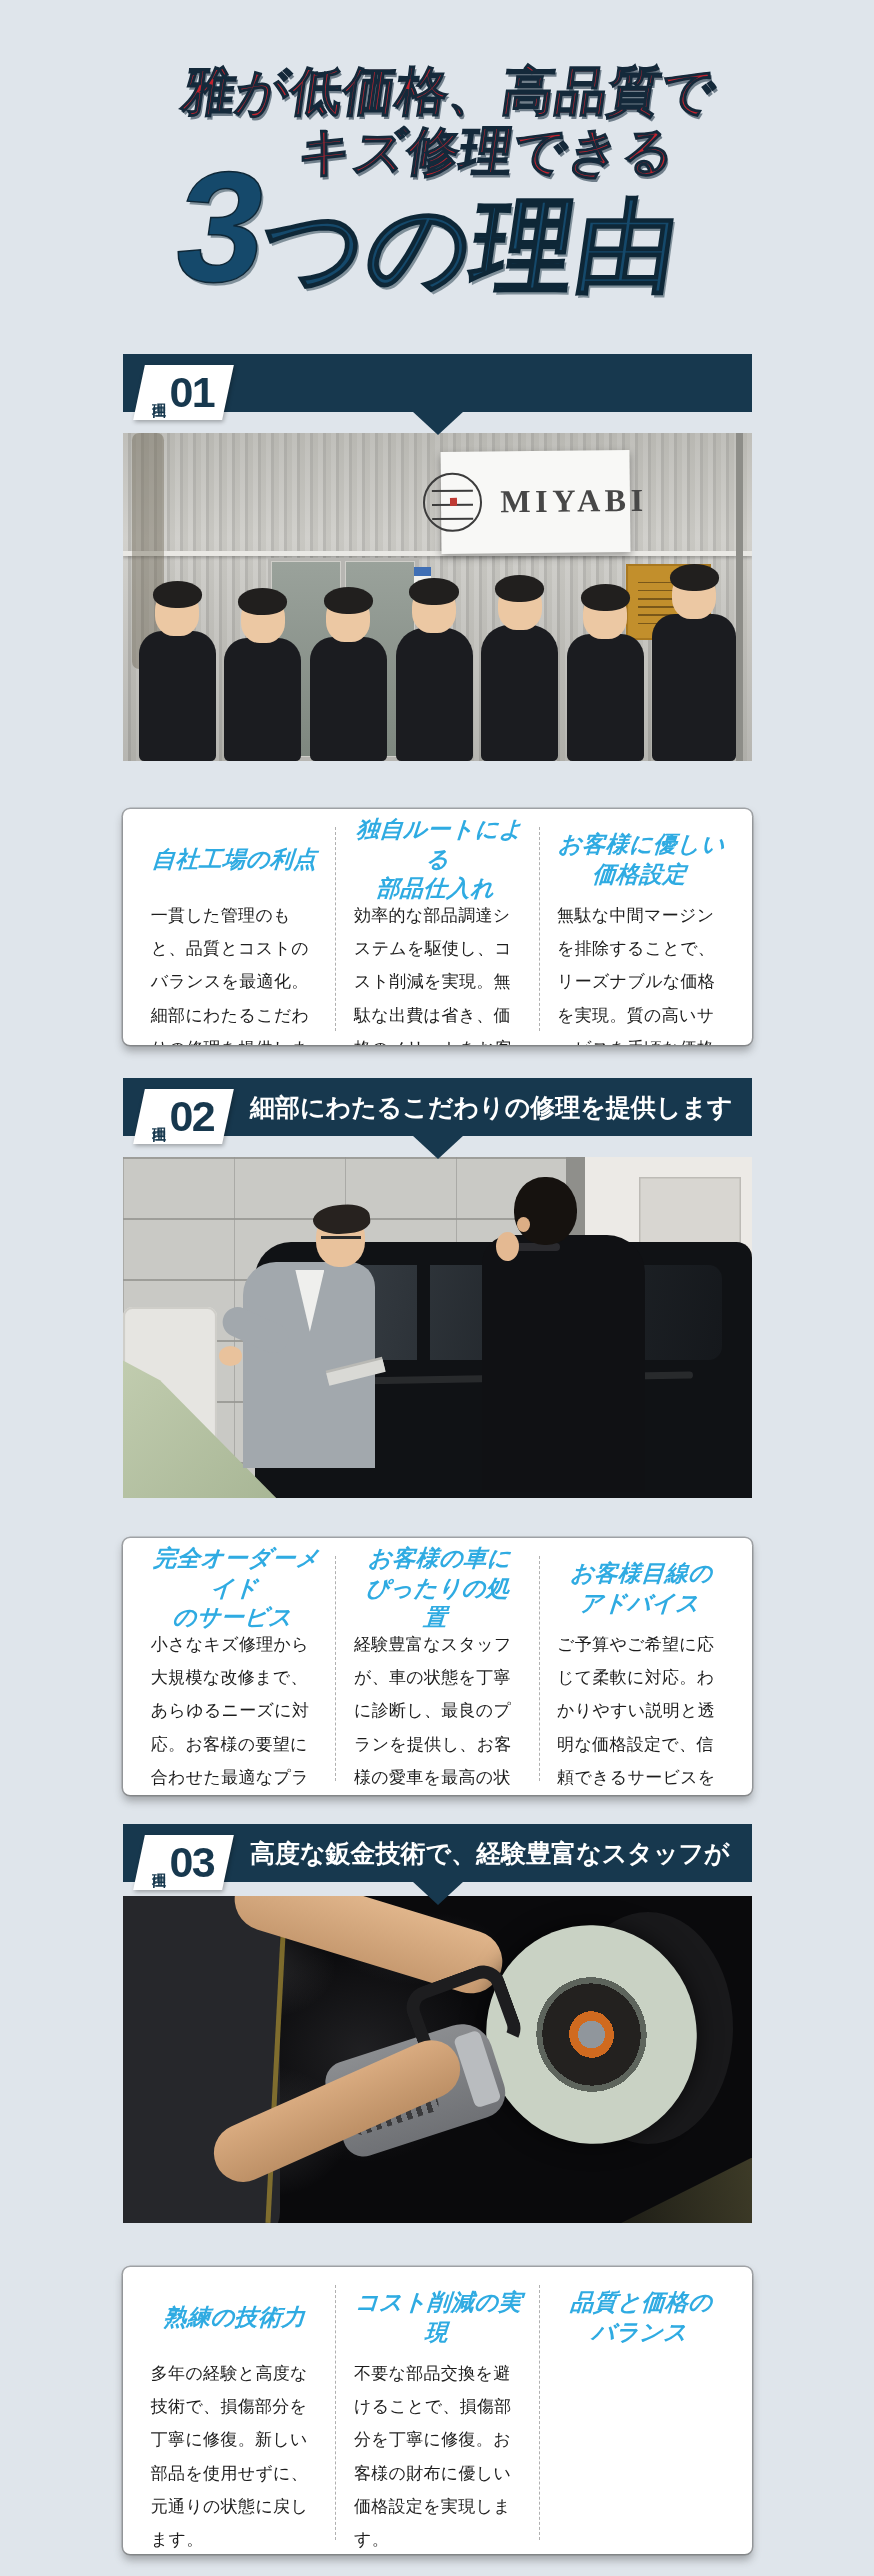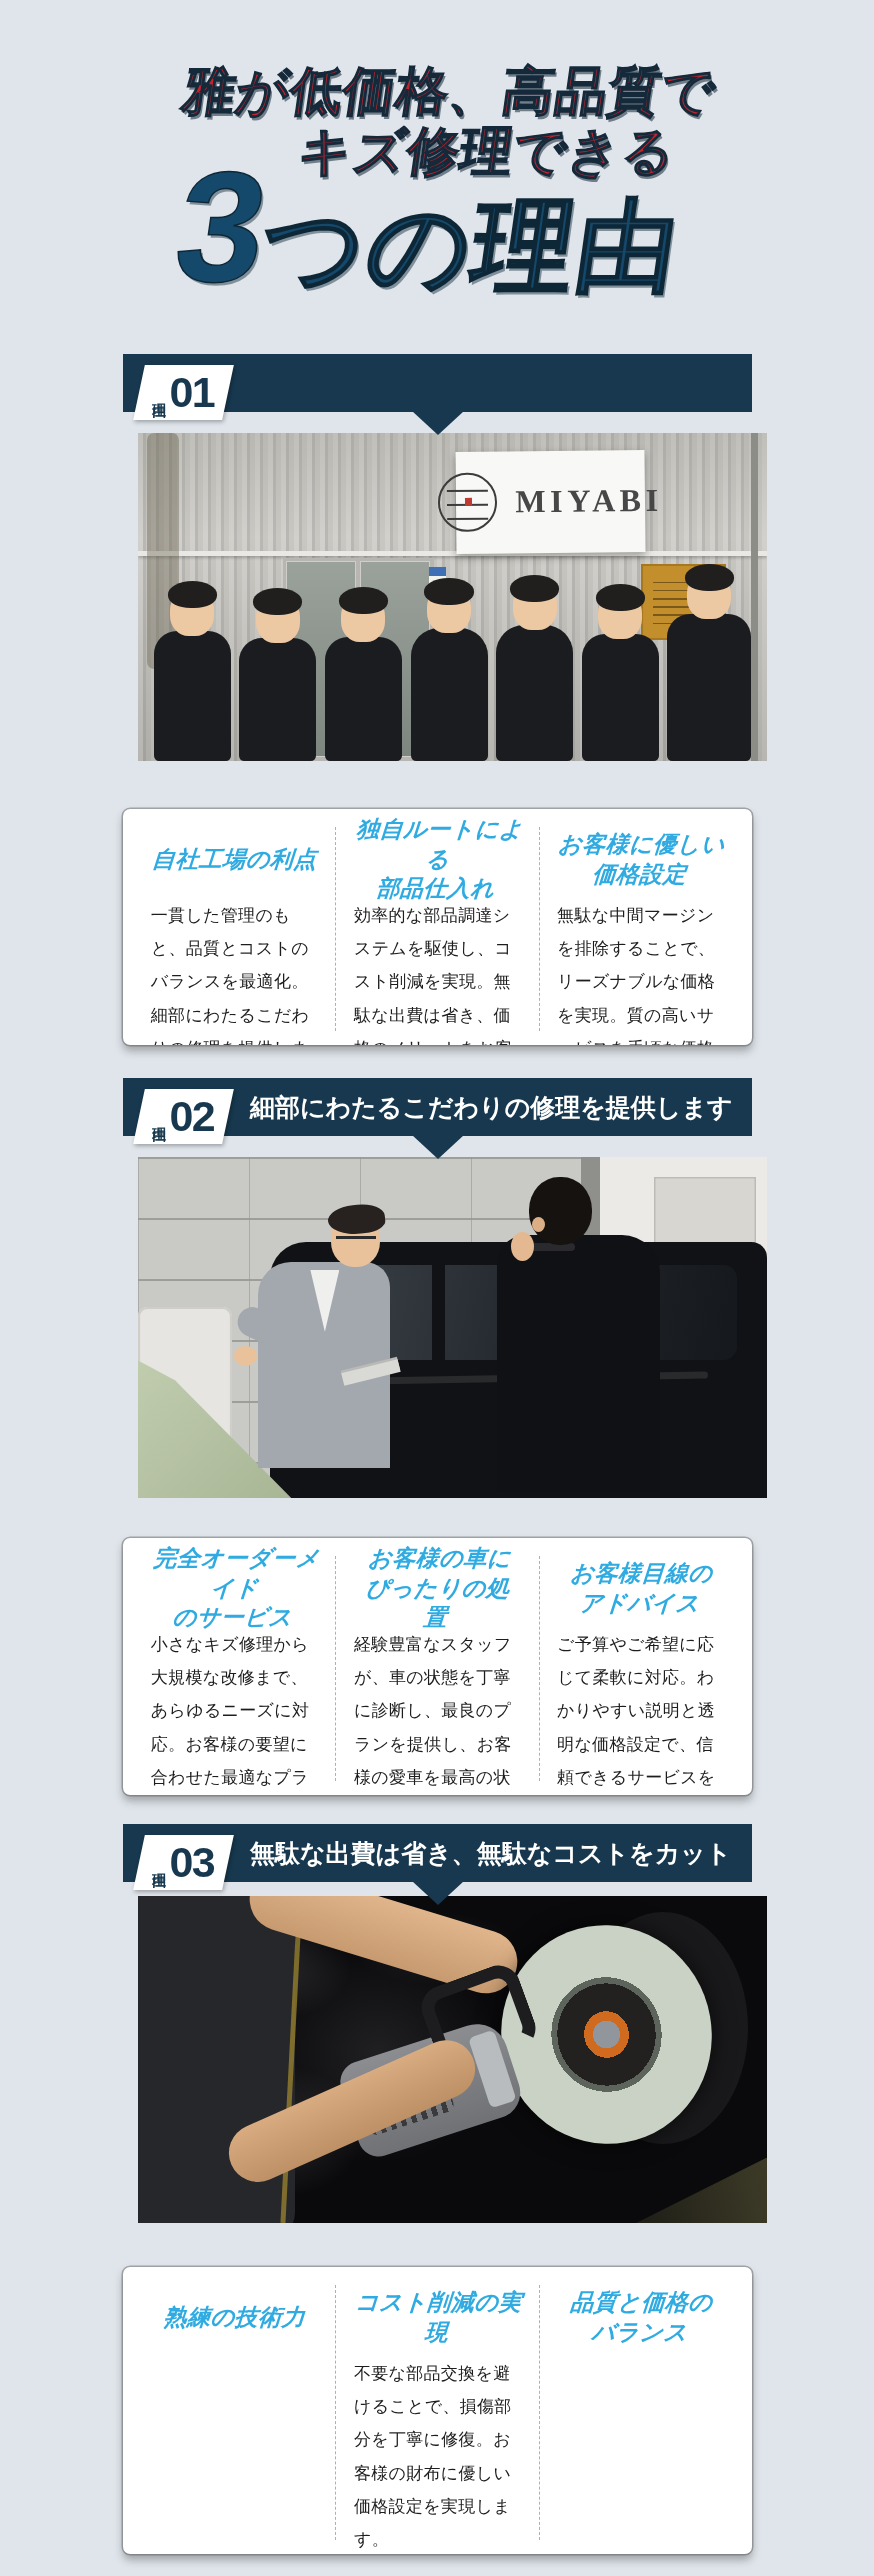--- a/index.html
+++ b/index.html
@@ -22,21 +22,21 @@
   .tri{position:absolute;left:50%;bottom:-23px;transform:translateX(-50%);width:0;height:0;
        border-left:26px solid transparent;border-right:26px solid transparent;border-top:24px solid #17384e;z-index:5;}
   .badge{position:absolute;left:15.5px;top:11.3px;width:89px;height:55px;background:#ffffff;
          transform:skewX(-12deg);box-shadow:1.5px 2.1px 4.1px rgba(0,0,0,.3);}
   .badge-inner{transform:skewX(12deg);display:flex;align-items:center;justify-content:center;gap:2.6px;height:100%;}
   .badge-riyu{writing-mode:vertical-rl;text-orientation:upright;font-size:14px;font-weight:900;color:#17384e;line-height:1;letter-spacing:0.5px;}
   .badge-num{font-size:43px;font-weight:900;color:#17384e;line-height:1;letter-spacing:-1.5px;}
   .bar-title{position:absolute;left:127px;top:50%;transform:translateY(-50%);font-size:25px;font-weight:900;color:#fff;white-space:nowrap;letter-spacing:0;}
 
   
-  .photo{position:absolute;left:138px;width:629px;overflow:hidden;}
+  .photo{position:absolute;left:123px;width:629px;overflow:hidden;}
   .photo1{top:433px;height:328px;}
   .photo2{top:1157px;height:341px;}
   .photo3{top:1896px;height:327px;}
   .layer{position:absolute;}
 
   
   .s1-wall{inset:0;background:repeating-linear-gradient(90deg,#d9d8d4 0 4.6px,#bfbeba 4.6px 7.7px,#cfcec9 7.7px 13px);}
   .s1-shade{inset:0;background:linear-gradient(180deg,rgba(125,125,118,.28),rgba(70,70,62,.05) 32%,rgba(45,45,38,.20));}
   .s1-rail{left:0;top:36%;width:100%;height:5.2px;background:#e9e8e4;box-shadow:0 2.1px 3.1px rgba(0,0,0,.22);}
   .s1-vine{left:1.5%;top:0;width:5%;height:72%;background:rgba(96,89,70,.38);border-radius:7.2px;}
@@ -273,41 +273,42 @@
     </div>
   </div>
 
   <div class="bar bar3">
     <div class="badge">
       <div class="badge-inner">
         <span class="badge-riyu">理由</span>
         <span class="badge-num">03</span>
       </div>
     </div>
-    <div class="bar-title">無駄な出費は省き、無駄なコストをカット</div>
+    <div class="bar-title">高度な鈑金技術で、経験豊富なスタッフが</div>
     <div class="tri"></div>
   </div>
 
   <div class="photo photo3">
     <div class="layer s3-bg"></div>
     <div class="layer s3-swirls"></div>
     <div class="layer s3-person"></div>
     <div class="layer s3-stripe"></div>
     <div class="layer s3-arm1"></div>
     <div class="layer s3-pad"></div>
     <div class="layer s3-disc"></div>
     <div class="layer s3-tool"></div>
     <div class="layer s3-handle"></div>
     <div class="layer s3-arm2"></div>
     <div class="layer s3-sill"></div>
   </div>
 
   <div class="card card3">
     <div class="col">
       <div class="col-h">熟練の技術力</div>
+      <div class="col-b">多年の経験と高度な技術で、損傷部分を丁寧に修復。新しい部品を使用せずに、元通りの状態に戻します。</div>
     </div>
     <div class="col">
       <div class="col-h">コスト削減の実現</div>
       <div class="col-b">不要な部品交換を避けることで、損傷部分を丁寧に修復。お客様の財布に優しい価格設定を実現します。</div>
     </div>
     <div class="col">
       <div class="col-h">品質と価格の
 バランス</div>
     </div>
   </div>

